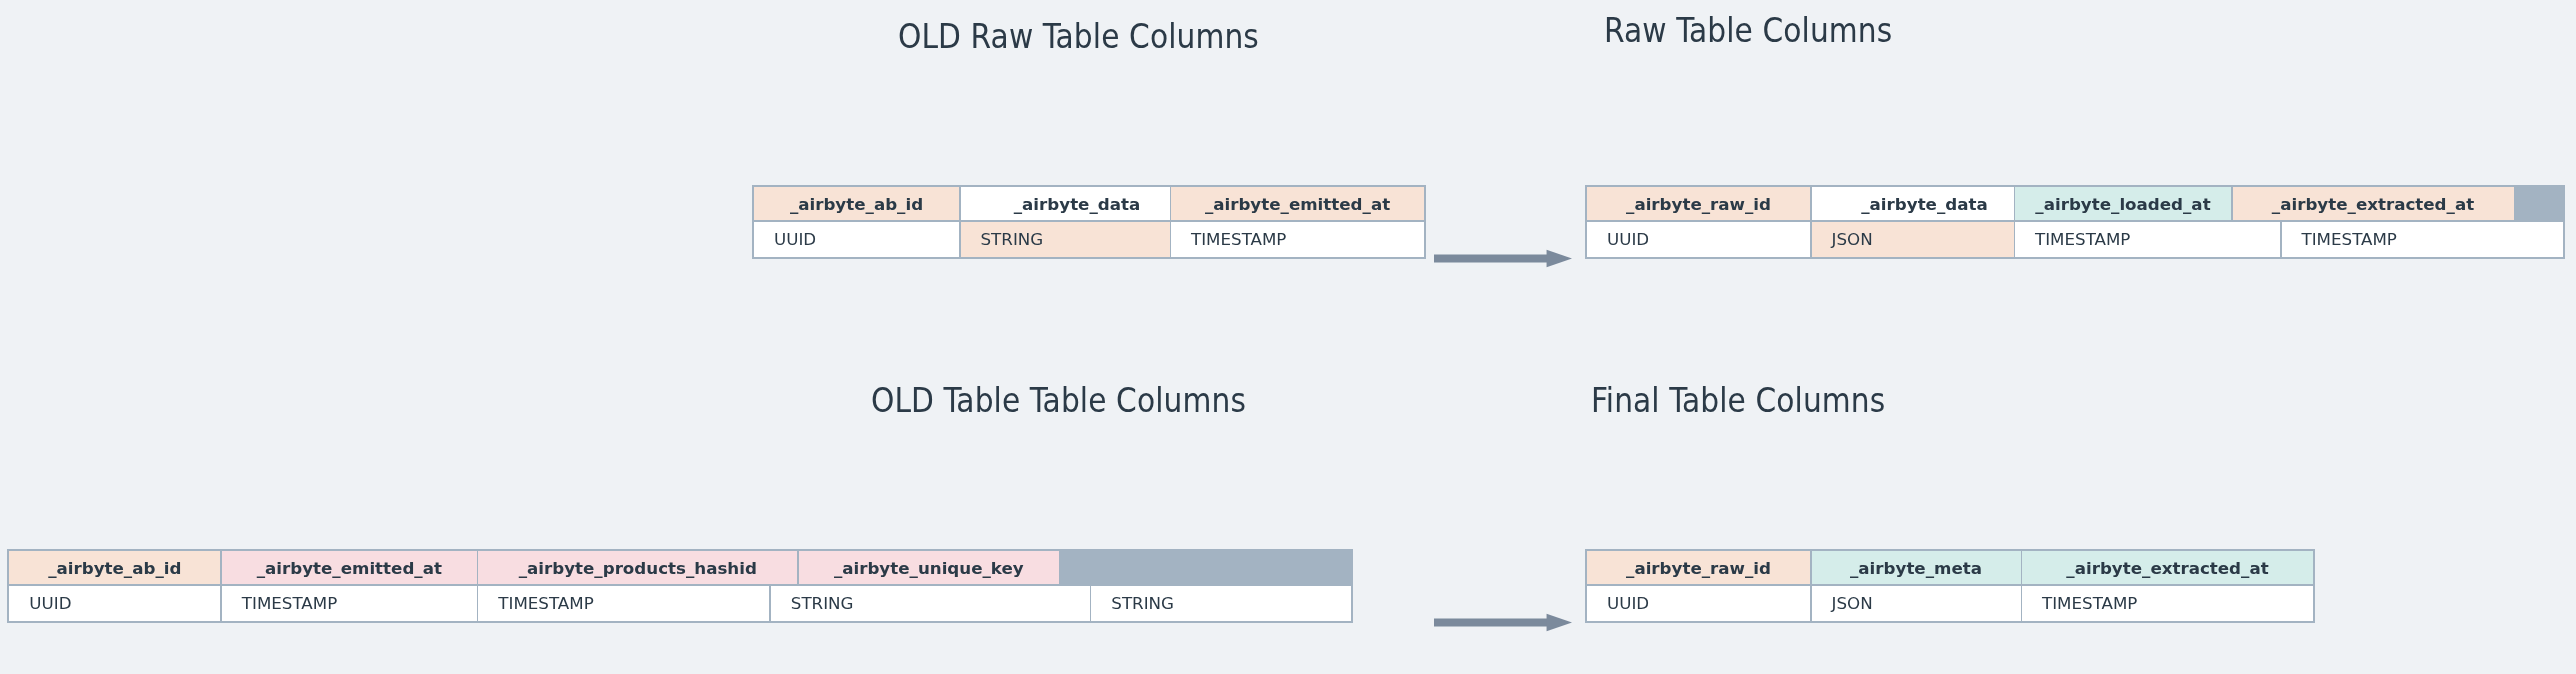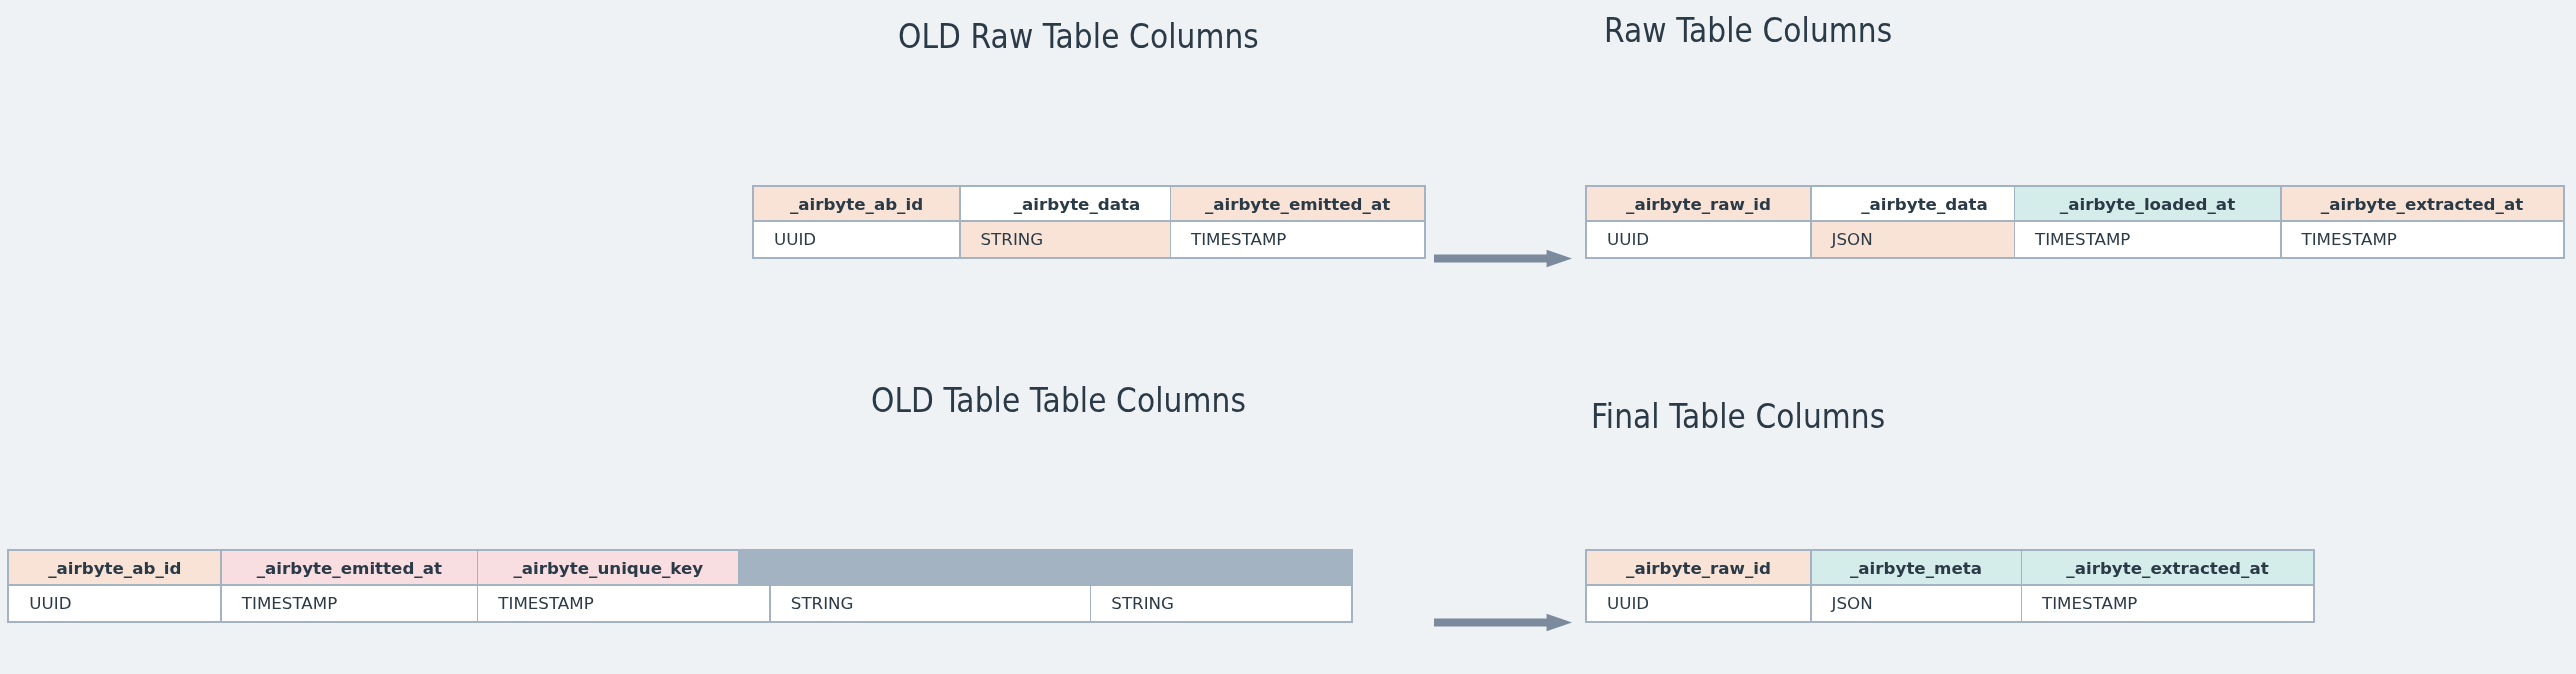--- a/index.html
+++ b/index.html
@@ -83,54 +83,55 @@
 </style>
 </head>
 <body>
 
 <div class="title" style="left:898px; top:20.4px;">OLD Raw Table Columns</div>
 
 <div class="title" style="left:1604px; top:14px;">Raw Table Columns</div>
 
 <div class="title" style="left:871px; top:384px;">OLD Table Table Columns</div>
 
-<div class="title" style="left:1591px; top:384px;margin-top:16px;">Final Table Columns</div>
+<div class="title" style="left:1591px; top:384px;">Final Table Columns</div>
 
 <div class="tbl" style="left:752px; top:185px;">
   <div class="row head">
     <div class="cell fill-peach" style="width:205px;">_airbyte_ab_id</div>
     <div class="cell fill-white" style="width:209px;">_airbyte_data</div>
     <div class="cell fill-peach" style="width:253px;">_airbyte_emitted_at</div>
   </div>
   <div class="row vals">
     <div class="cell fill-white" style="width:205px;">UUID</div>
     <div class="cell fill-peach" style="width:209px;">STRING</div>
     <div class="cell fill-white" style="width:253px;">TIMESTAMP</div>
   </div>
 </div>
 
 <div class="tbl" style="left:1585px; top:185px;">
   <div class="row head">
     <div class="cell fill-peach" style="width:223px;">_airbyte_raw_id</div>
     <div class="cell fill-white" style="width:202px;">_airbyte_data</div>
-    <div class="cell fill-teal" style="width:265px;">_airbyte_loaded_at</div>
+    <div class="cell fill-teal" style="width:216px;">_airbyte_loaded_at</div>
     <div class="cell fill-peach" style="width:281px;">_airbyte_extracted_at</div>
   </div>
   <div class="row vals">
     <div class="cell fill-white" style="width:223px;">UUID</div>
     <div class="cell fill-peach" style="width:202px;">JSON</div>
     <div class="cell fill-white" style="width:265px;">TIMESTAMP</div>
     <div class="cell fill-white" style="width:281px;">TIMESTAMP</div>
   </div>
 </div>
 
 <div class="tbl" style="left:7.3px; top:549px;">
   <div class="row head">
     <div class="cell fill-peach" style="width:211px;">_airbyte_ab_id</div>
     <div class="cell fill-pink" style="width:255px;">_airbyte_emitted_at</div>
+    <div class="cell fill-pink" style="width:319px;">_airbyte_products_hashid</div>
     <div class="cell fill-pink" style="width:260px;">_airbyte_unique_key</div>
   </div>
   <div class="row vals">
     <div class="cell fill-white" style="width:211px;">UUID</div>
     <div class="cell fill-white" style="width:255px;">TIMESTAMP</div>
     <div class="cell fill-white" style="width:291px;">TIMESTAMP</div>
     <div class="cell fill-white" style="width:319px;">STRING</div>
     <div class="cell fill-white" style="width:260px;">STRING</div>
   </div>
 </div>

